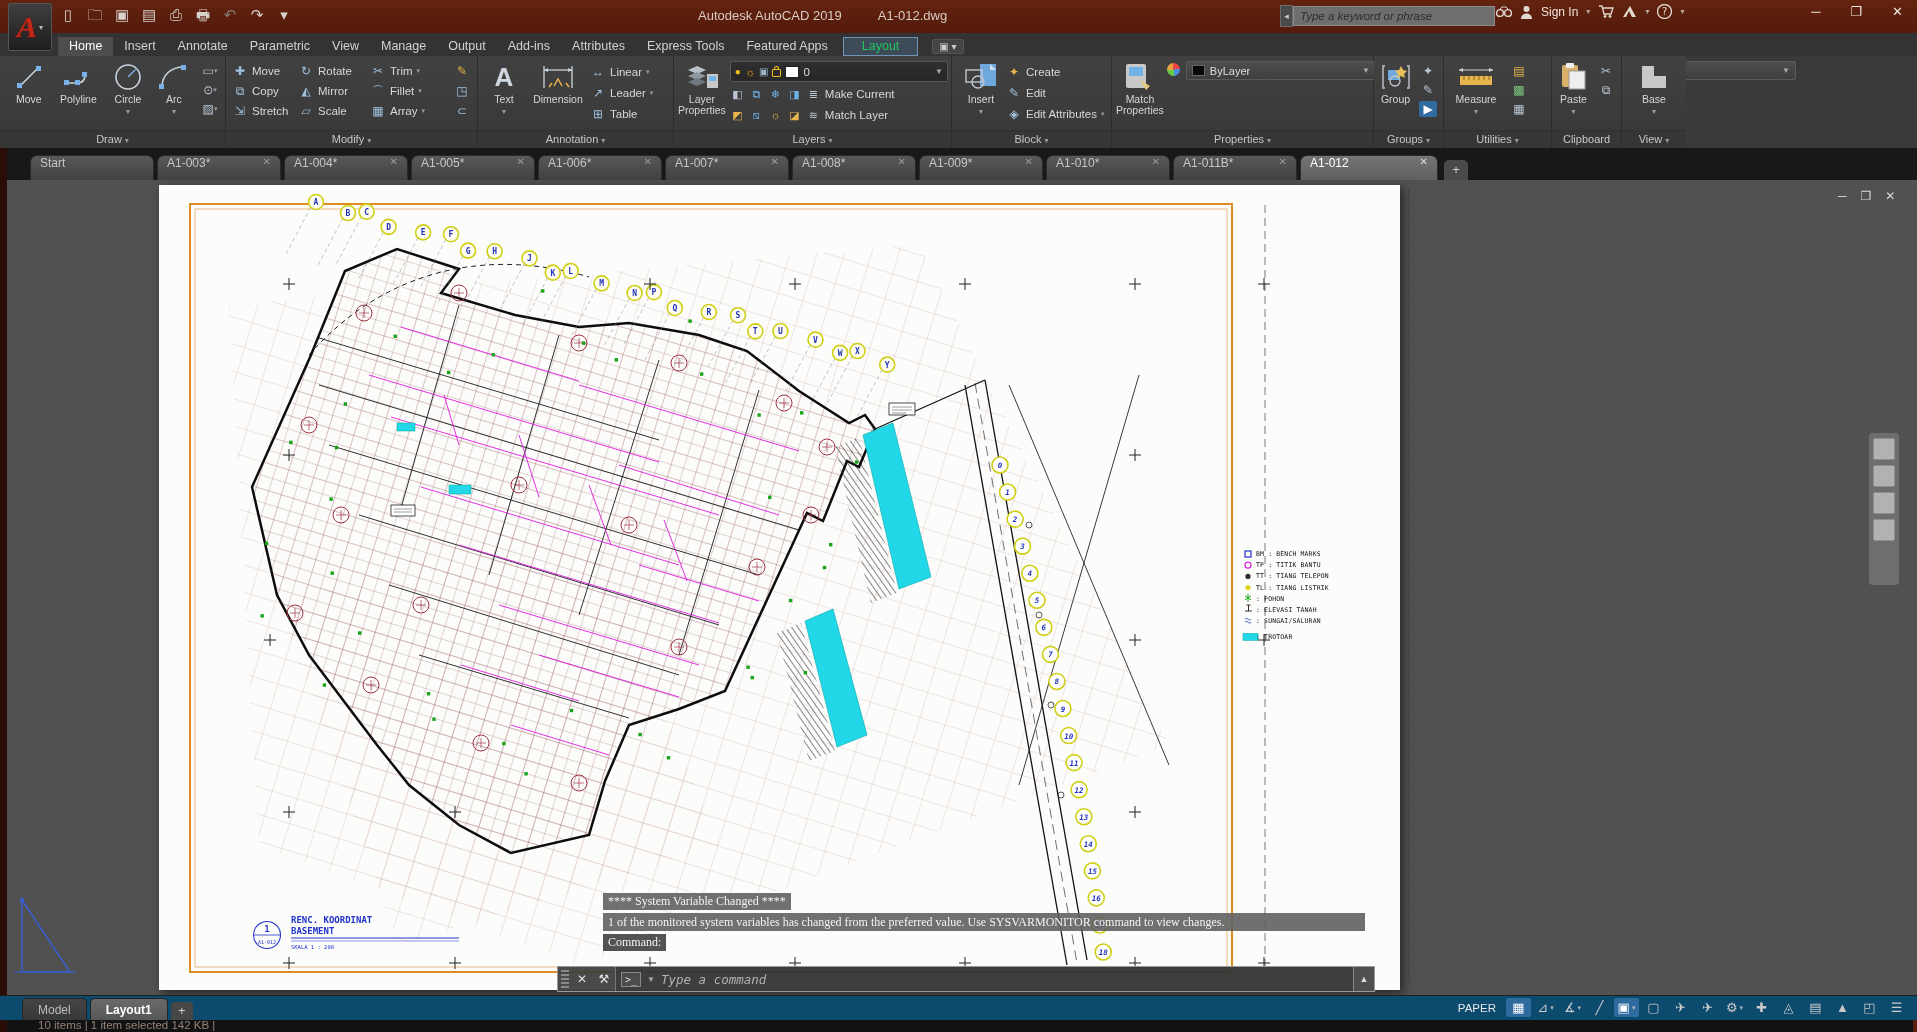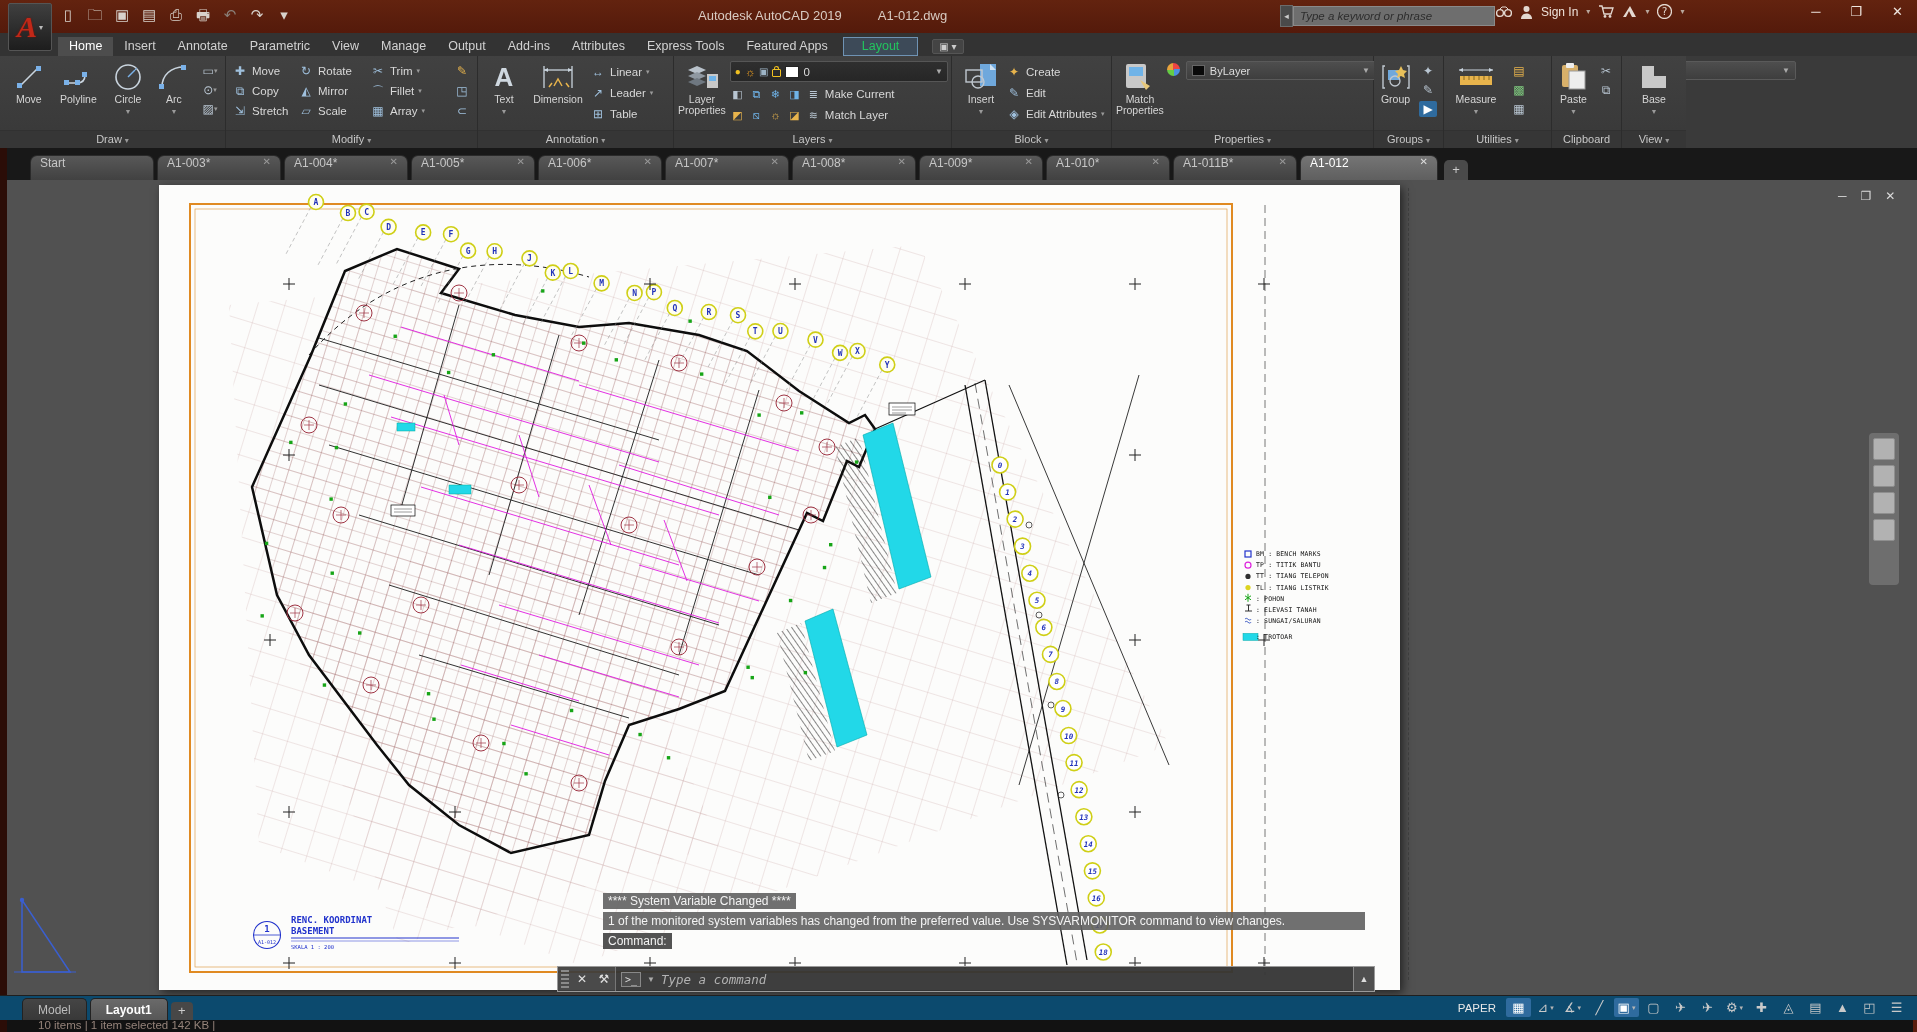--- a/index.html
+++ b/index.html
@@ -108,21 +108,21 @@
   #leftstrip{position:absolute;left:0;top:148px;width:7px;height:884px;background:#2b0d07;z-index:40;}
   #paper{position:absolute;left:159px;top:5px;width:1241px;height:805px;background:#fcfcfb;
     box-shadow:3px 3px 9px rgba(0,0,0,0.55);}
   #vpctrl{position:absolute;left:1838px;top:9px;display:flex;gap:14px;color:#dcdcdc;font-size:12px;}
   #navbar{position:absolute;left:1869px;top:253px;width:30px;height:152px;
     background:rgba(200,200,200,0.25);border-radius:4px;display:flex;flex-direction:column;
     align-items:center;padding-top:5px;gap:5px;box-sizing:border-box;}
   #navbar .nb{width:20px;height:20px;background:rgba(235,235,235,0.55);border:1px solid #8f8f8f;border-radius:2px;}
   #sheetdash{position:absolute;left:1408px;top:8px;width:0;height:792px;border-left:1px dashed #333;opacity:.55;}
   
-  #cmdchips{position:absolute;left:603px;top:713px;z-index:6;font-family:Liberation Sans, sans-serif;
+  #cmdchips{position:absolute;left:603px;top:713px;z-index:6;font-family:Liberation Serif, serif;
     font-size:12px;color:#f4f4f4;}
   .chip{display:inline-block;background:rgba(96,96,96,0.9);padding:1px 5px;margin-bottom:3px;}
   #chipbody{display:block;width:752px;line-height:16px;}
   #chipcmd{background:rgba(68,68,68,0.92);}
   #cmdbar{position:absolute;left:557px;top:786px;width:818px;height:26px;z-index:7;
     display:flex;align-items:stretch;background:rgba(60,60,60,0.93);border:1px solid #9a9a9a;box-sizing:border-box;}
   #cmdgrip{width:8px;background:repeating-linear-gradient(0deg,#8a8a8a 0 2px,transparent 2px 4px);
     margin:3px 2px 3px 3px;}
   .cmdico{width:22px;display:flex;align-items:center;justify-content:center;color:#e0e0e0;font-size:12px;}
   #cmdinput{flex:1;display:flex;align-items:center;gap:6px;background:rgba(40,40,40,0.35);

